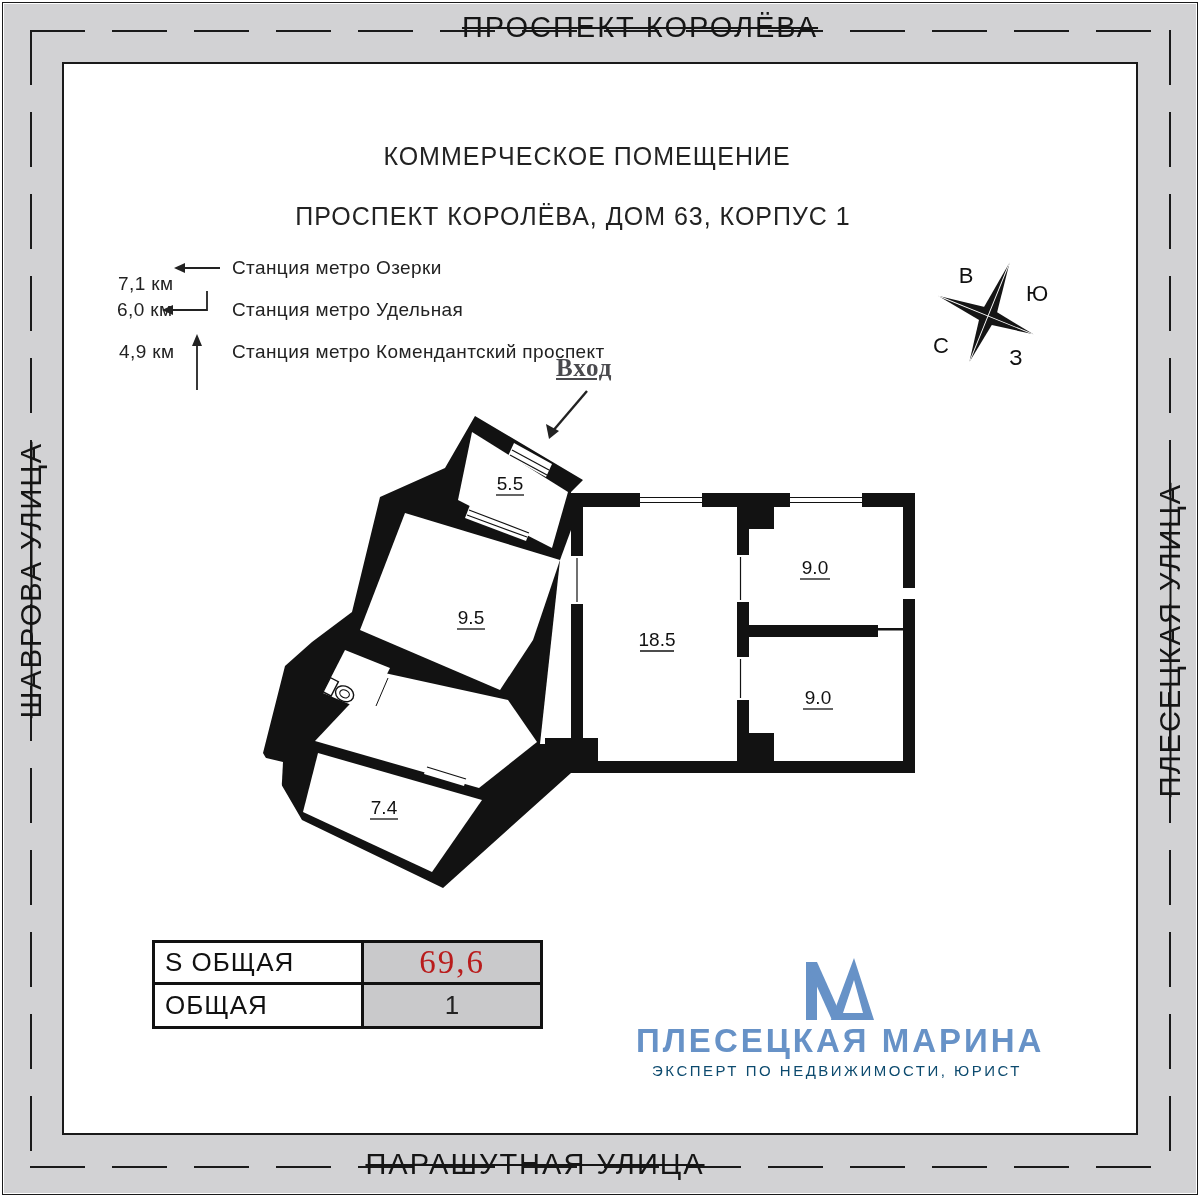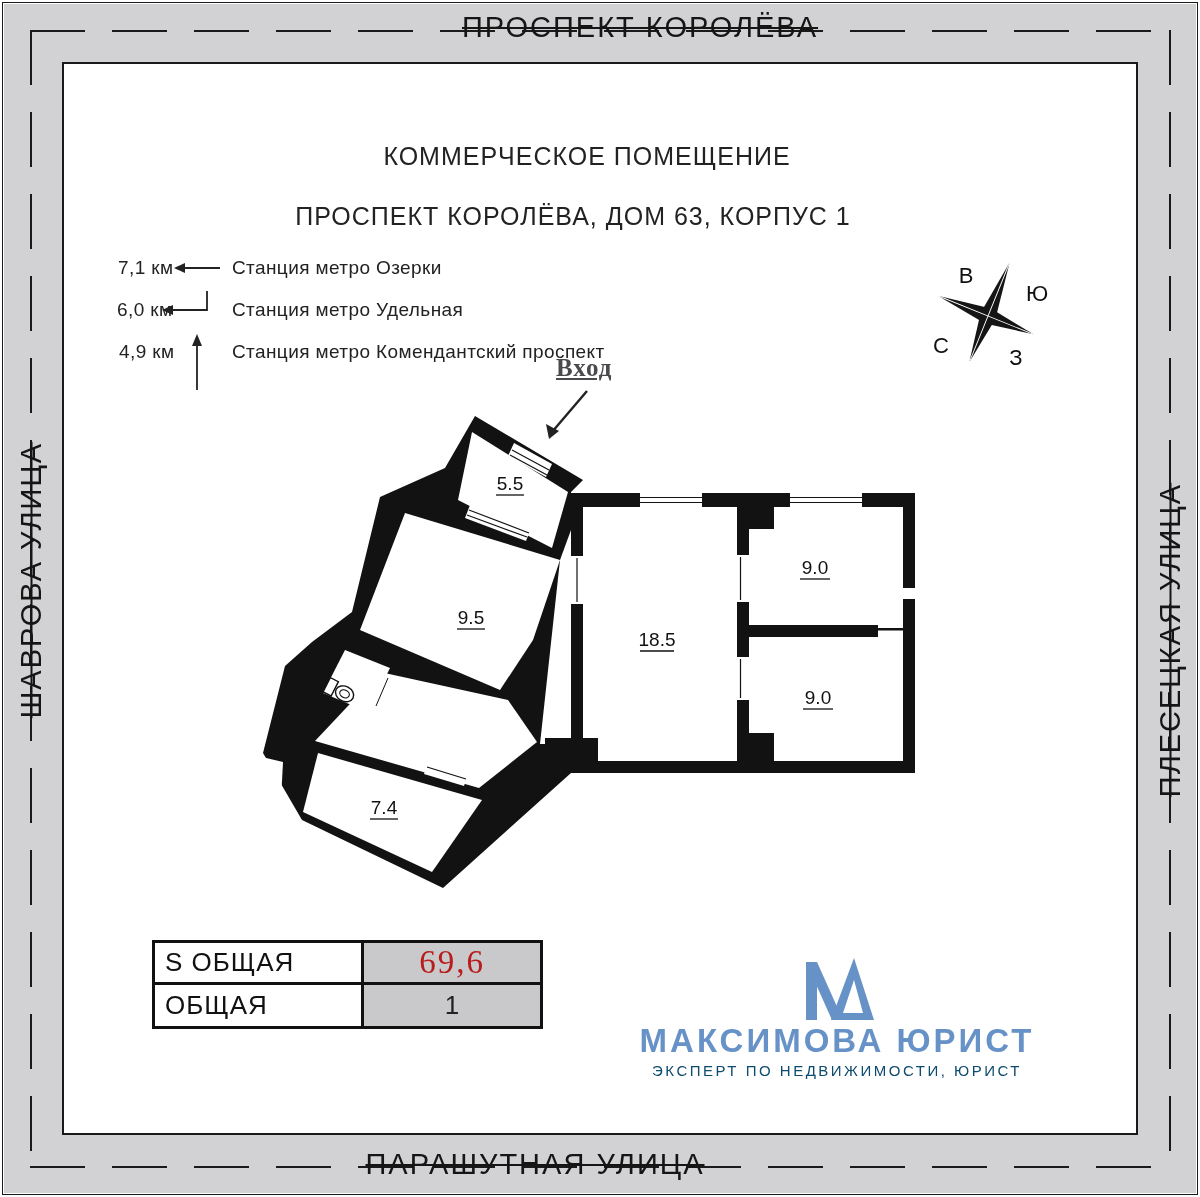--- a/index.html
+++ b/index.html
@@ -48,21 +48,21 @@
 
   <div class="street" style="left:0;right:0;top:11px;text-align:center;transform:translateX(40px);">ПРОСПЕКТ КОРОЛЁВА</div>
   <div class="street" style="left:0;right:0;top:1148px;text-align:center;transform:translateX(-65px);">ПАРАШУТНАЯ УЛИЦА</div>
   <div class="street" style="left:31px;top:580px;transform:translate(-50%,-50%) rotate(-90deg);">ШАВРОВА УЛИЦА</div>
   <div class="street" style="left:1170px;top:640px;transform:translate(-50%,-50%) rotate(-90deg);">ПЛЕСЕЦКАЯ УЛИЦА</div>
 
   <div class="title" style="top:142px;transform:translateX(-13px);">КОММЕРЧЕСКОЕ ПОМЕЩЕНИЕ</div>
   <div class="title" style="top:202px;transform:translateX(-27px);">ПРОСПЕКТ КОРОЛЁВА, ДОМ 63, КОРПУС 1</div>
 
   <div>
-    <span class="metro-txt" style="left:118px;top:257px;text-align:right;">7,1 км</span>
+    <span class="metro-txt" style="left:118px;top:273px;text-align:right;">7,1 км</span>
     <svg style="left:174px;top:260px;" width="48" height="16" viewBox="0 0 48 16">
       <line x1="9" y1="8" x2="46" y2="8" stroke="#222" stroke-width="1.8"></line>
       <polygon points="0,8 11,3 11,13" fill="#222"></polygon>
     </svg>
     <span class="metro-txt" style="left:232px;top:257px;">Станция метро Озерки</span>
 
     <span class="metro-txt" style="left:117px;top:299px;">6,0 км</span>
     <svg style="left:162px;top:288px;" width="48" height="28" viewBox="0 0 48 28">
       <polyline points="45,3 45,22 9,22" fill="none" stroke="#222" stroke-width="1.8"></polyline>
       <polygon points="0,22 11,17 11,27" fill="#222"></polygon>
@@ -187,16 +187,16 @@
     <div class="val r2">
         <span class="val-floor">1</span>
       </div>
   </div>
 
   <svg style="left:798px;top:956px;" width="76" height="70" viewBox="0 0 76 70">
     <rect x="8" y="6" width="11" height="58" fill="#6792c7"></rect>
     <polygon points="8,6 19,6 45,64 34,64" fill="#6792c7"></polygon>
     <path d="M33,64 L56,2 L76,64 Z M45,57 L56,24 L65,57 Z" fill="#6792c7" fill-rule="evenodd"></path>
   </svg>
-  <div class="logo-name">МАКСИМОВА ЮРИСТ</div>
+  <div class="logo-name">ПЛЕСЕЦКАЯ МАРИНА</div>
   <div class="logo-tag">ЭКСПЕРТ ПО НЕДВИЖИМОСТИ, ЮРИСТ</div>
 
 </div>
 
 </body></html>

